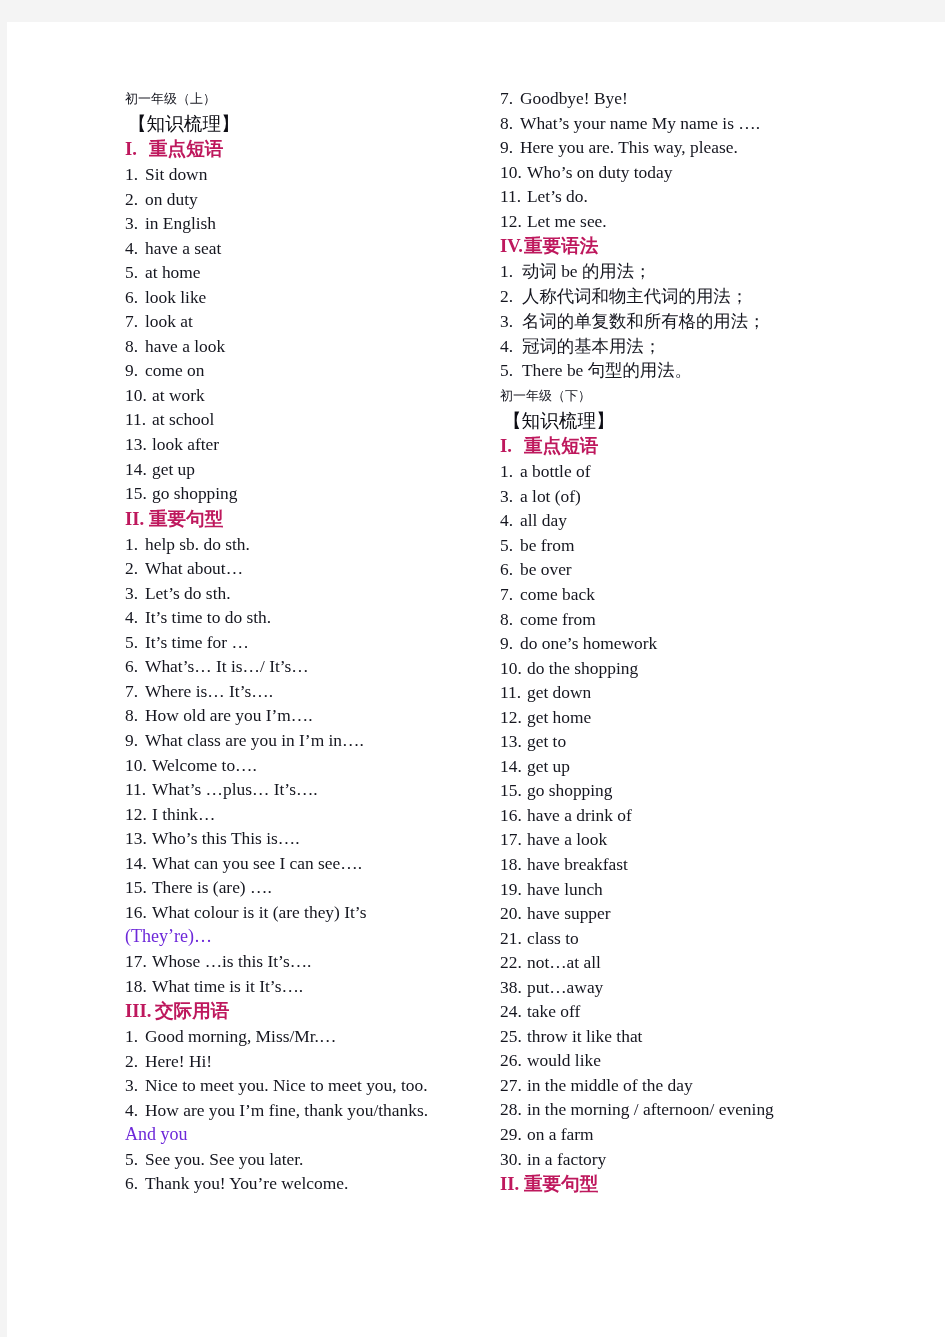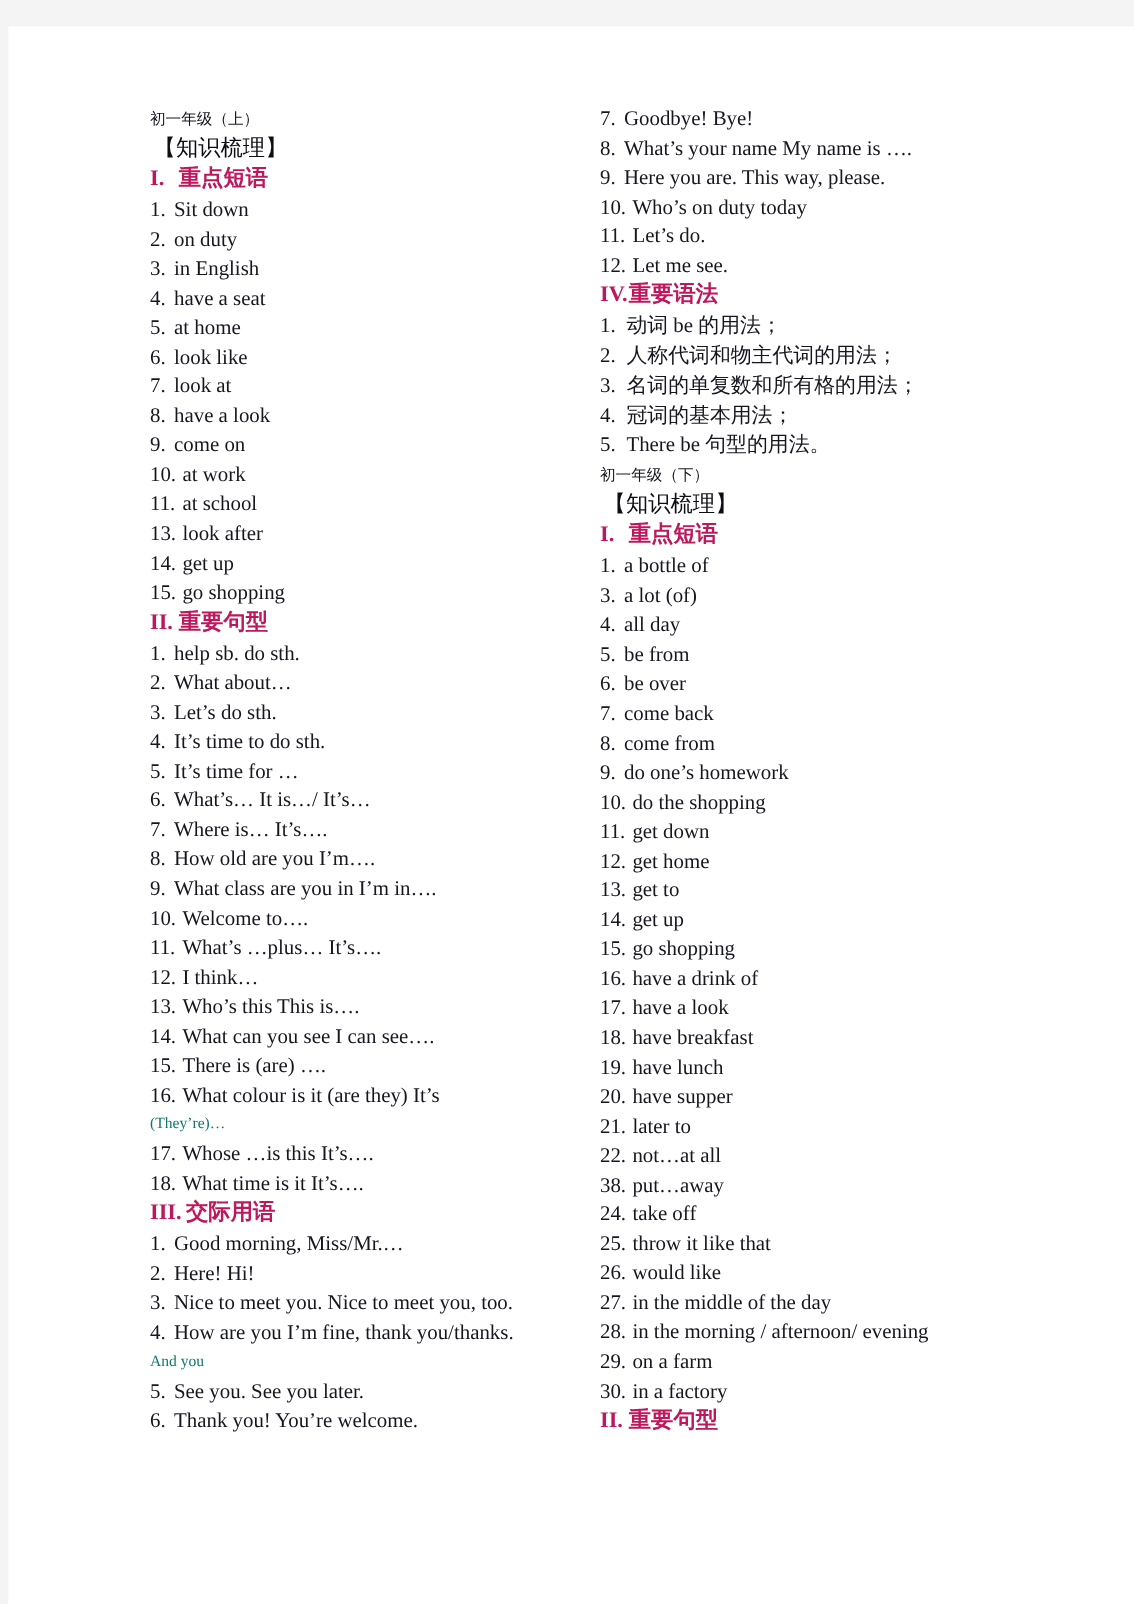--- a/index.html
+++ b/index.html
@@ -49,23 +49,23 @@
   .num {
     display: inline-block;
     min-width: 20px;
     color: #15161f;
   }
   .num.wide { min-width: 27px; }
   .body-txt { color: #15161f; }
 
   
   .cont {
-    font-size: 13px;
+    font-size: 18px;
     line-height: 24.55px;
-    color: #0f766e;
+    color: #6d28d9;
     white-space: nowrap;
     margin-left: 0px;
   }
 
   
   .grade-head {
     font-size: 13px;
     line-height: 25px;
     color: #15161f;
     white-space: nowrap;
@@ -216,21 +216,21 @@
           <div class="entry"><span class="num wide">11.</span><span class="body-txt">get  down</span></div>
           <div class="entry"><span class="num wide">12.</span><span class="body-txt">get  home</span></div>
           <div class="entry"><span class="num wide">13.</span><span class="body-txt">get  to</span></div>
           <div class="entry"><span class="num wide">14.</span><span class="body-txt">get  up</span></div>
           <div class="entry"><span class="num wide">15.</span><span class="body-txt">go  shopping</span></div>
           <div class="entry"><span class="num wide">16.</span><span class="body-txt">have  a  drink  of</span></div>
           <div class="entry"><span class="num wide">17.</span><span class="body-txt">have  a  look</span></div>
           <div class="entry"><span class="num wide">18.</span><span class="body-txt">have  breakfast</span></div>
           <div class="entry"><span class="num wide">19.</span><span class="body-txt">have  lunch</span></div>
           <div class="entry"><span class="num wide">20.</span><span class="body-txt">have  supper</span></div>
-          <div class="entry"><span class="num wide">21.</span><span class="body-txt">later  to</span></div>
+          <div class="entry"><span class="num wide">21.</span><span class="body-txt">class  to</span></div>
           <div class="entry"><span class="num wide">22.</span><span class="body-txt">not…at  all</span></div>
           <div class="entry"><span class="num wide">38.</span><span class="body-txt">put…away</span></div>
           <div class="entry"><span class="num wide">24.</span><span class="body-txt">take  off</span></div>
           <div class="entry"><span class="num wide">25.</span><span class="body-txt">throw  it  like  that</span></div>
           <div class="entry"><span class="num wide">26.</span><span class="body-txt">would  like</span></div>
           <div class="entry"><span class="num wide">27.</span><span class="body-txt">in  the  middle  of  the  day</span></div>
           <div class="entry"><span class="num wide">28.</span><span class="body-txt">in  the  morning  /  afternoon/  evening</span></div>
           <div class="entry"><span class="num wide">29.</span><span class="body-txt">on  a  farm</span></div>
           <div class="entry"><span class="num wide">30.</span><span class="body-txt">in  a  factory</span></div>
         </div>

